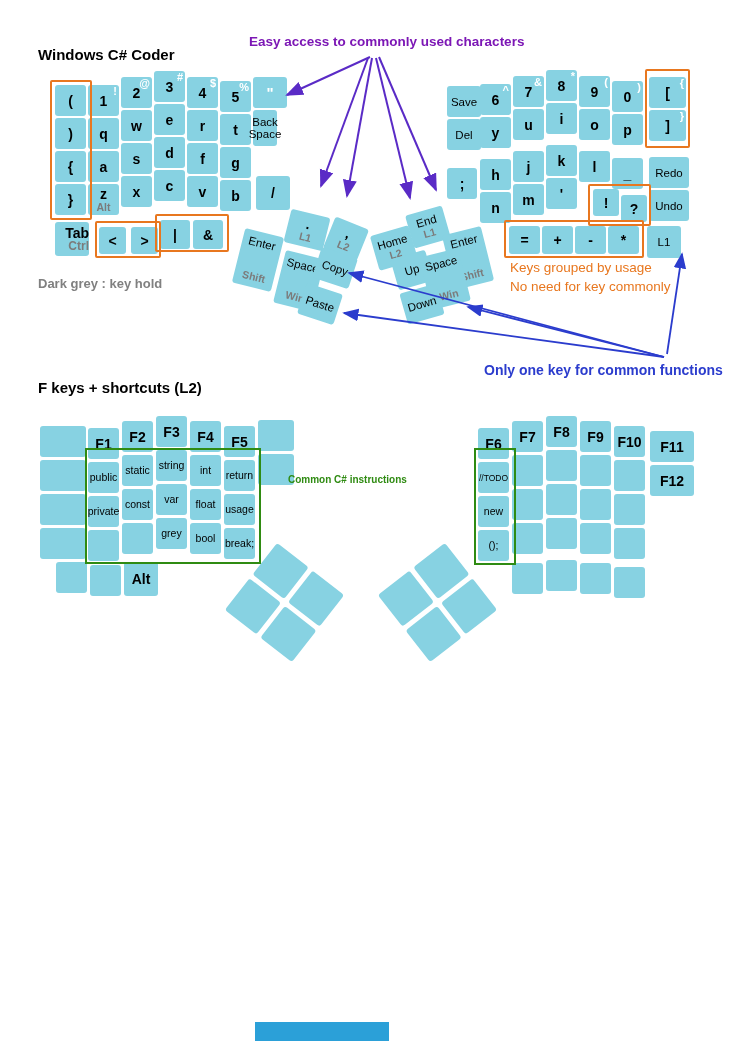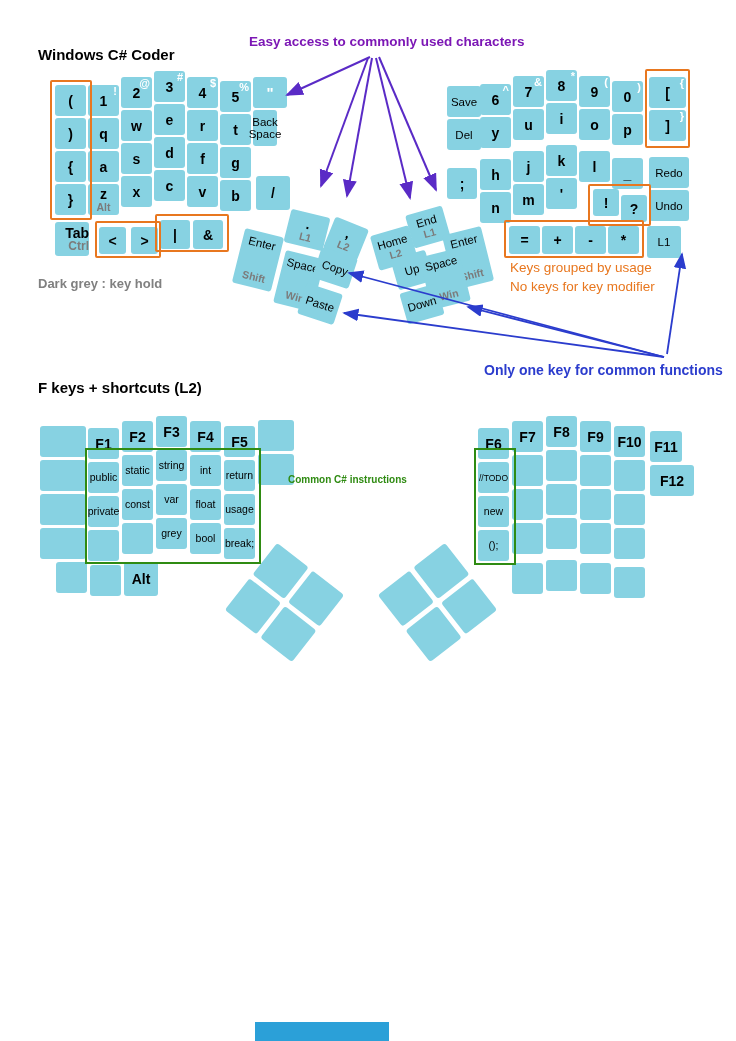--- a/index.html
+++ b/index.html
@@ -32,21 +32,21 @@
 </style>
 </head>
 <body>
 
 <div class="page">
 
   <div class="t title" style="left:38px;top:46px">Windows C# Coder</div>
   <div class="t purple" style="left:249px;top:34px">Easy access to commonly used characters</div>
   <div class="t greynote" style="left:38px;top:276px">Dark grey : key hold</div>
   <div class="t orange" style="left:510px;top:260px">Keys grouped by usage</div>
-  <div class="t orange" style="left:510px;top:279px">No keys for key modifier</div>
+  <div class="t orange" style="left:510px;top:279px">No need for key commonly</div>
   <div class="t bluenote" style="left:484px;top:362px">Only one key for common functions</div>
   <div class="t title" style="left:38px;top:379px">F keys + shortcuts (L2)</div>
   <div class="t greennote" style="left:288px;top:474px">Common C# instructions</div>
 
   <div class="k" style="left:55px;top:85px">(</div>
   <div class="k" style="left:55px;top:118px">)</div>
   <div class="k" style="left:55px;top:151px">{</div>
   <div class="k" style="left:55px;top:184px">}</div>
 
   <div class="k" style="left:88px;top:85px">
@@ -279,21 +279,21 @@
   <div class="k" style="left:580px;top:421px">F9</div>
   <div class="k" style="left:580px;top:455px"></div>
   <div class="k" style="left:580px;top:489px"></div>
   <div class="k" style="left:580px;top:523px"></div>
 
   <div class="k" style="left:614px;top:426px">F10</div>
   <div class="k" style="left:614px;top:460px"></div>
   <div class="k" style="left:614px;top:494px"></div>
   <div class="k" style="left:614px;top:528px"></div>
 
-  <div class="k" style="left:650px;top:431px;width:32px">F11</div>
+  <div class="k" style="left:650px;top:431px;width:44px">F11</div>
   <div class="k" style="left:650px;top:465px;width:44px">F12</div>
 
   <div class="k" style="left:512px;top:563px"></div>
   <div class="k" style="left:546px;top:560px"></div>
   <div class="k" style="left:580px;top:563px"></div>
   <div class="k" style="left:614px;top:567px"></div>
 
   <div class="gbox" style="left:85px;top:448px;width:176px;height:116px"></div>
   <div class="gbox" style="left:474px;top:448px;width:42px;height:117px"></div>
 

